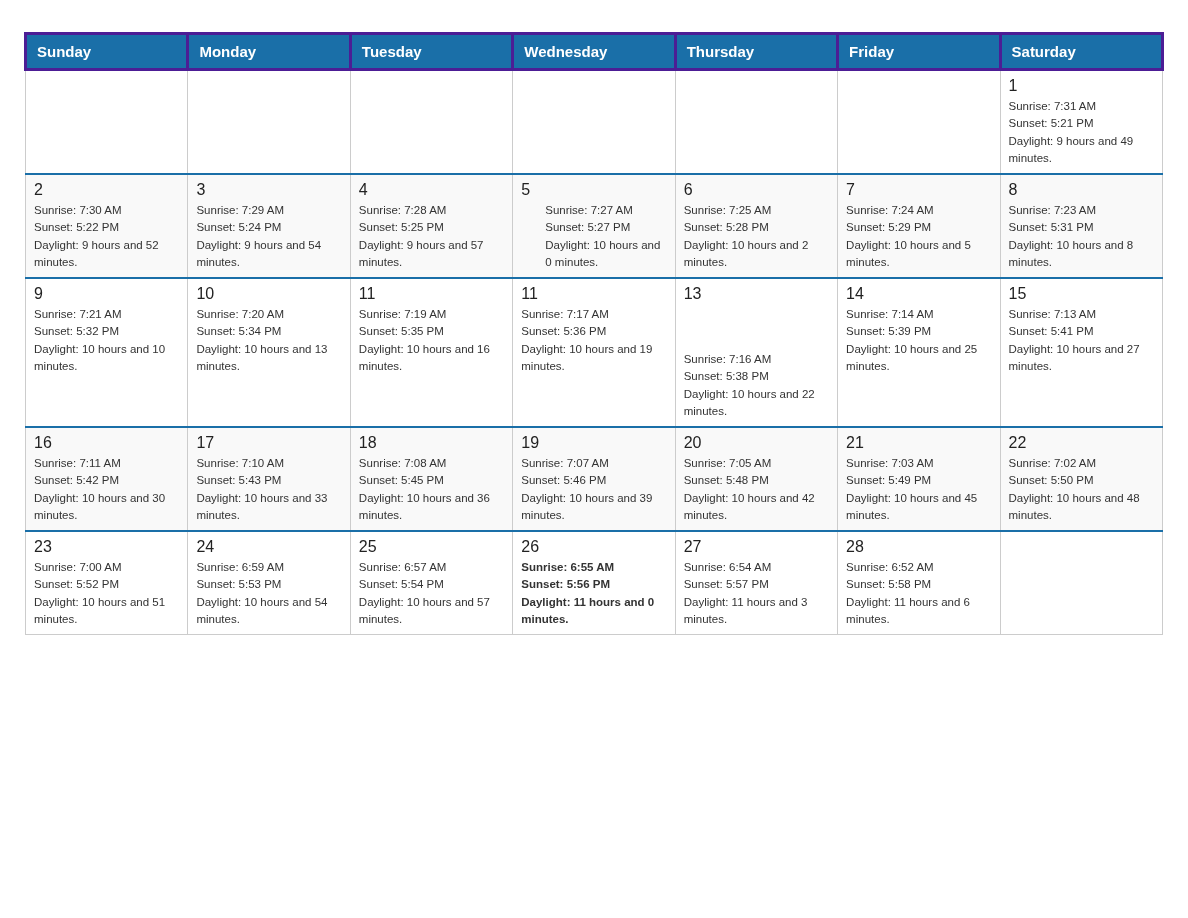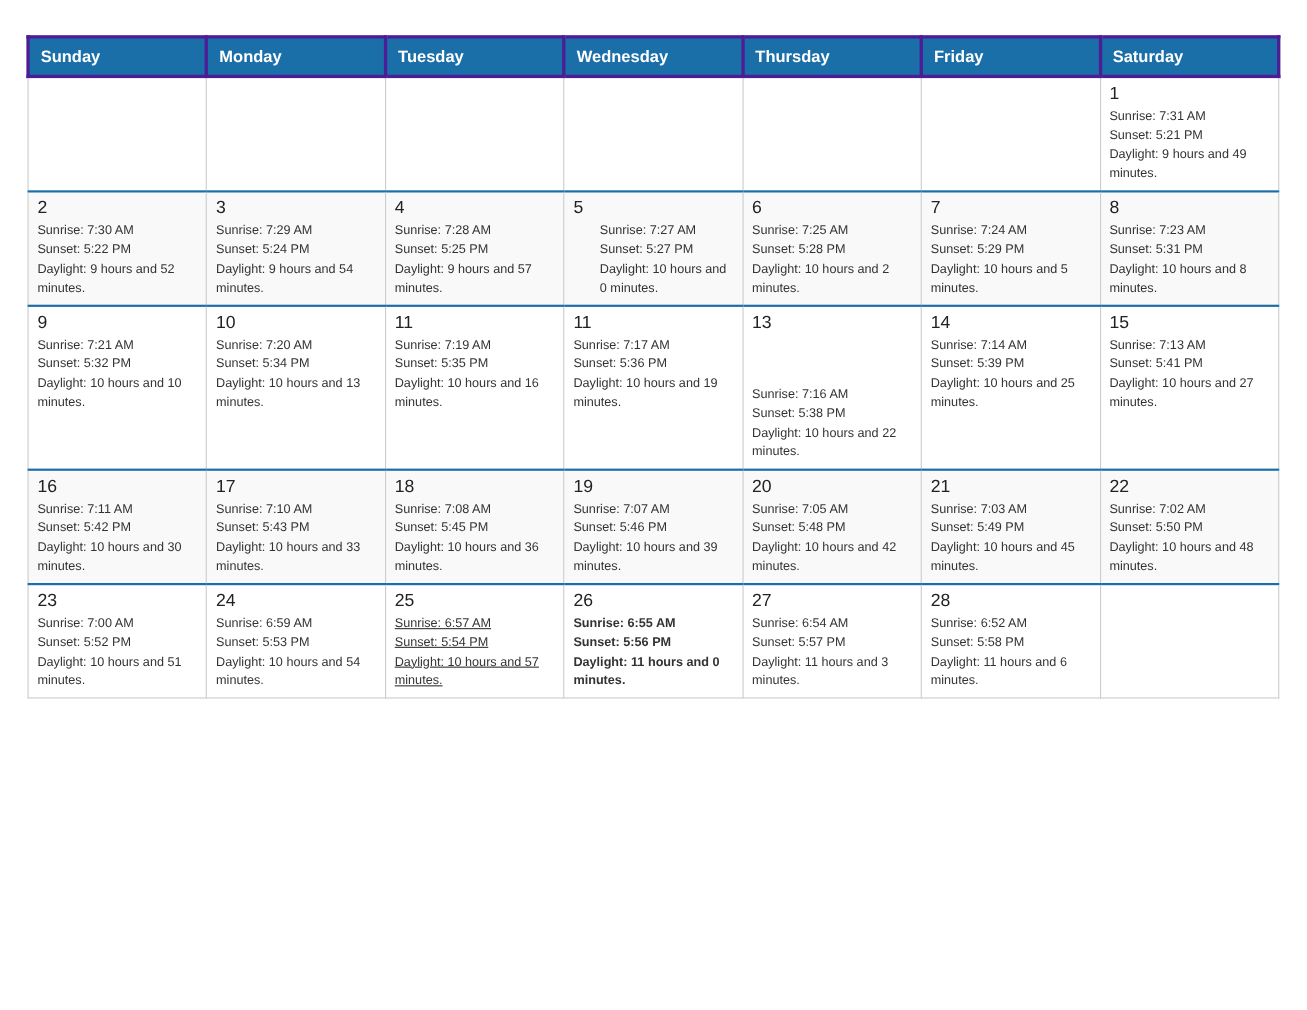--- a/index.html
+++ b/index.html
@@ -288,21 +288,21 @@
 Daylight: 10 hours and 51 minutes.</div>
         </td>
         <td>
           <span class="day-num">24</span>
           <div class="day-info" style="white-space: pre-line;">Sunrise: 6:59 AM
 Sunset: 5:53 PM
 Daylight: 10 hours and 54 minutes.</div>
         </td>
         <td>
           <span class="day-num">25</span>
-          <div class="day-info" style="white-space: pre-line; text-decoration: underline;">Sunrise: 6:57 AM
+          <div class="day-info" style="white-space: pre-line;">Sunrise: 6:57 AM
 Sunset: 5:54 PM
 Daylight: 10 hours and 57 minutes.</div>
         </td>
         <td>
           <span class="day-num">26</span>
           <div class="day-info" style="white-space: pre-line; font-weight: bold;">Sunrise: 6:55 AM
 Sunset: 5:56 PM
 Daylight: 11 hours and 0 minutes.</div>
         </td>
         <td>

